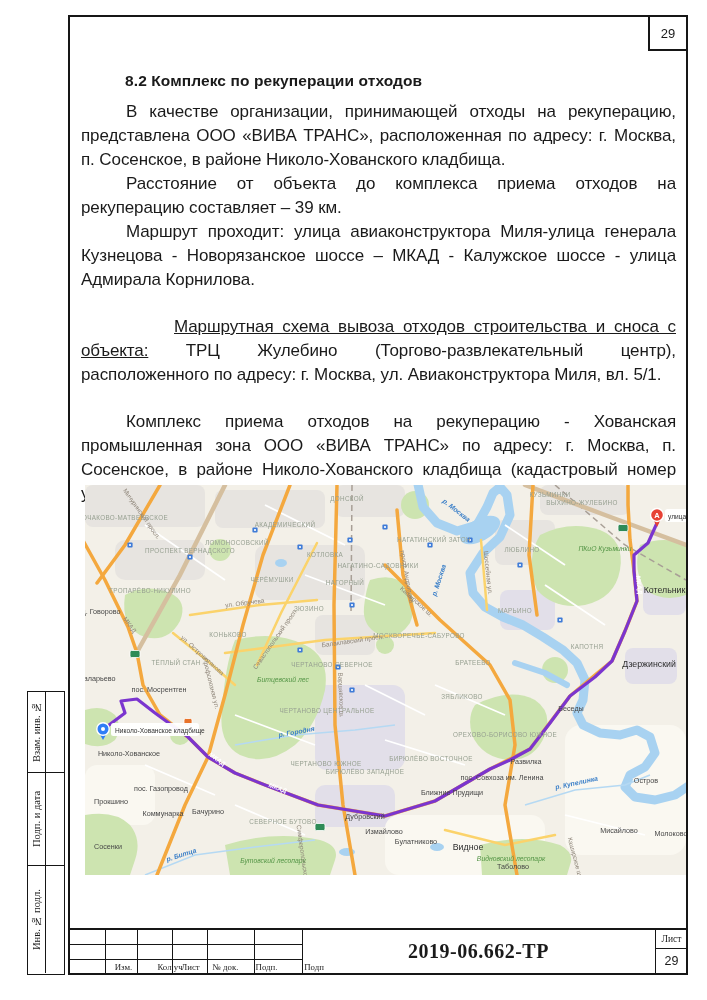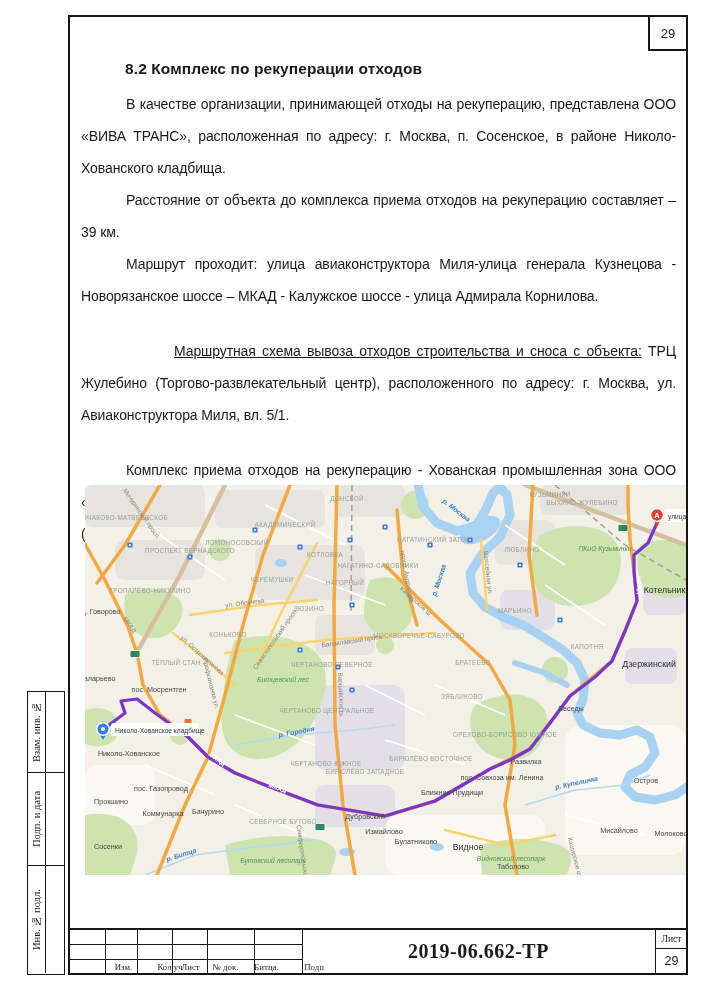--- a/index.html
+++ b/index.html
@@ -5,23 +5,23 @@
   html,body{margin:0;padding:0;}
   body{width:707px;height:1000px;position:relative;background:#fff;overflow:hidden;
        font-family:"Liberation Sans",sans-serif;color:#1a1a1a;}
   
   .frame{position:absolute;left:68px;top:15px;width:620px;height:960px;
          border:2px solid #161616;box-sizing:border-box;}
   .corner-box{position:absolute;left:648px;top:15px;width:40px;height:36px;
               border:2px solid #161616;box-sizing:border-box;display:flex;
               align-items:center;justify-content:center;font-size:13px;}
   
-  .content{position:absolute;left:81px;top:60px;width:595px;}
+  .content{position:absolute;left:81px;top:72px;width:595px;}
   h1.head{font-size:15.5px;font-weight:bold;margin:0 0 10px 44px;letter-spacing:.1px;}
-  p.body{font-size:14px;line-height:32px;text-align:justify;text-indent:45px;
+  p.body{font-size:17px;line-height:24px;text-align:justify;text-indent:45px;
          margin:0;letter-spacing:-0.1px;}
   p.sp{margin-top:23px;}
   .ul{text-decoration:underline;margin-left:48px;}
   
   .map{position:absolute;left:85px;top:485px;width:601px;height:390px;}
   svg text{font-family:"Liberation Sans",sans-serif;}
   .ml{text-anchor:middle;}
   .d{fill:#97a091;font-size:6.3px;letter-spacing:.35px;}
   .t{fill:#474747;font-size:7.2px;}
   .big{fill:#2e2e2e;font-size:8.8px;}
@@ -332,18 +332,18 @@
     <span class="tb-v" style="left:137px;"></span>
   <span class="tb-v" style="left:184px;"></span>
     <span class="tb-v" style="left:232px;"></span>
   <span class="tb-v" style="left:585px;"></span>
   <span class="tb-h" style="top:14px;"></span>
     <span class="tb-h" style="top:29px;"></span>
   <span class="tb-lab" style="left:0;width:35px;">Изм.</span>
   <span class="tb-lab" style="left:48px;width:32px;">Кол.уч</span>
   <span class="tb-lab" style="left:67px;width:35px;">Лист</span>
   <span class="tb-lab" style="left:102px;width:35px;">№ док.</span>
-  <span class="tb-lab" style="left:137px;width:47px;">Битца.</span>
+  <span class="tb-lab" style="left:137px;width:47px;">Подп.</span>
   <span class="tb-lab" style="left:184px;width:48px;">Подп</span>
   <div class="code">2019-06.662-ТР</div>
   <div class="sheet-lab">Лист</div>
   <div class="sheet-num">29</div>
 </div>
 
 </body></html>

